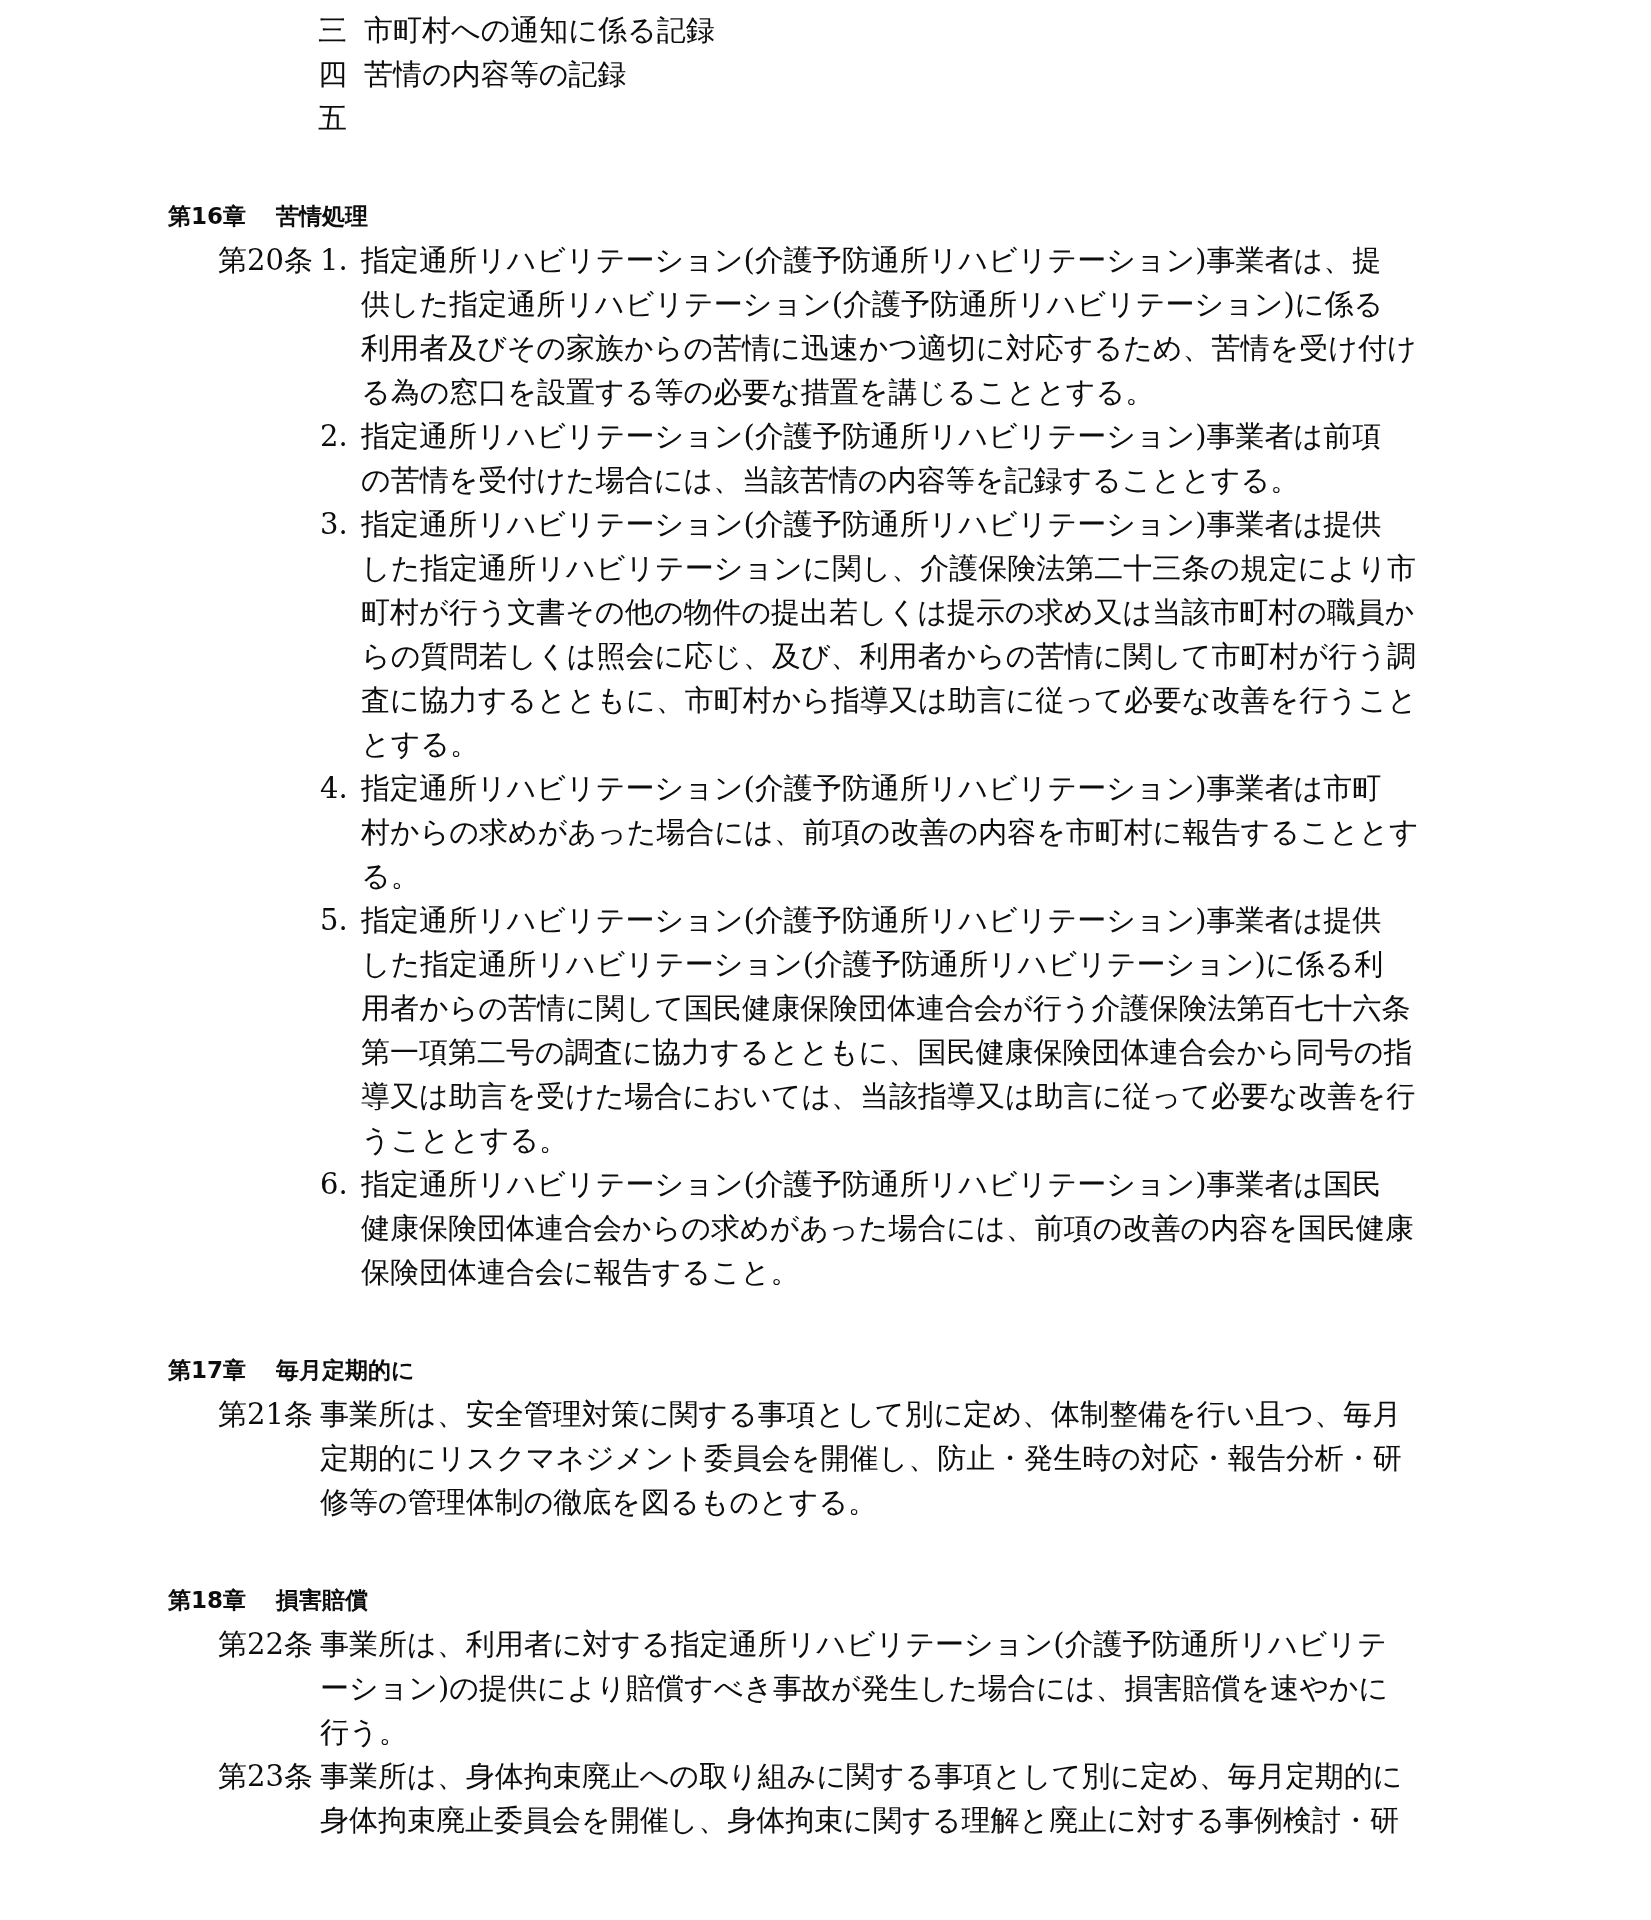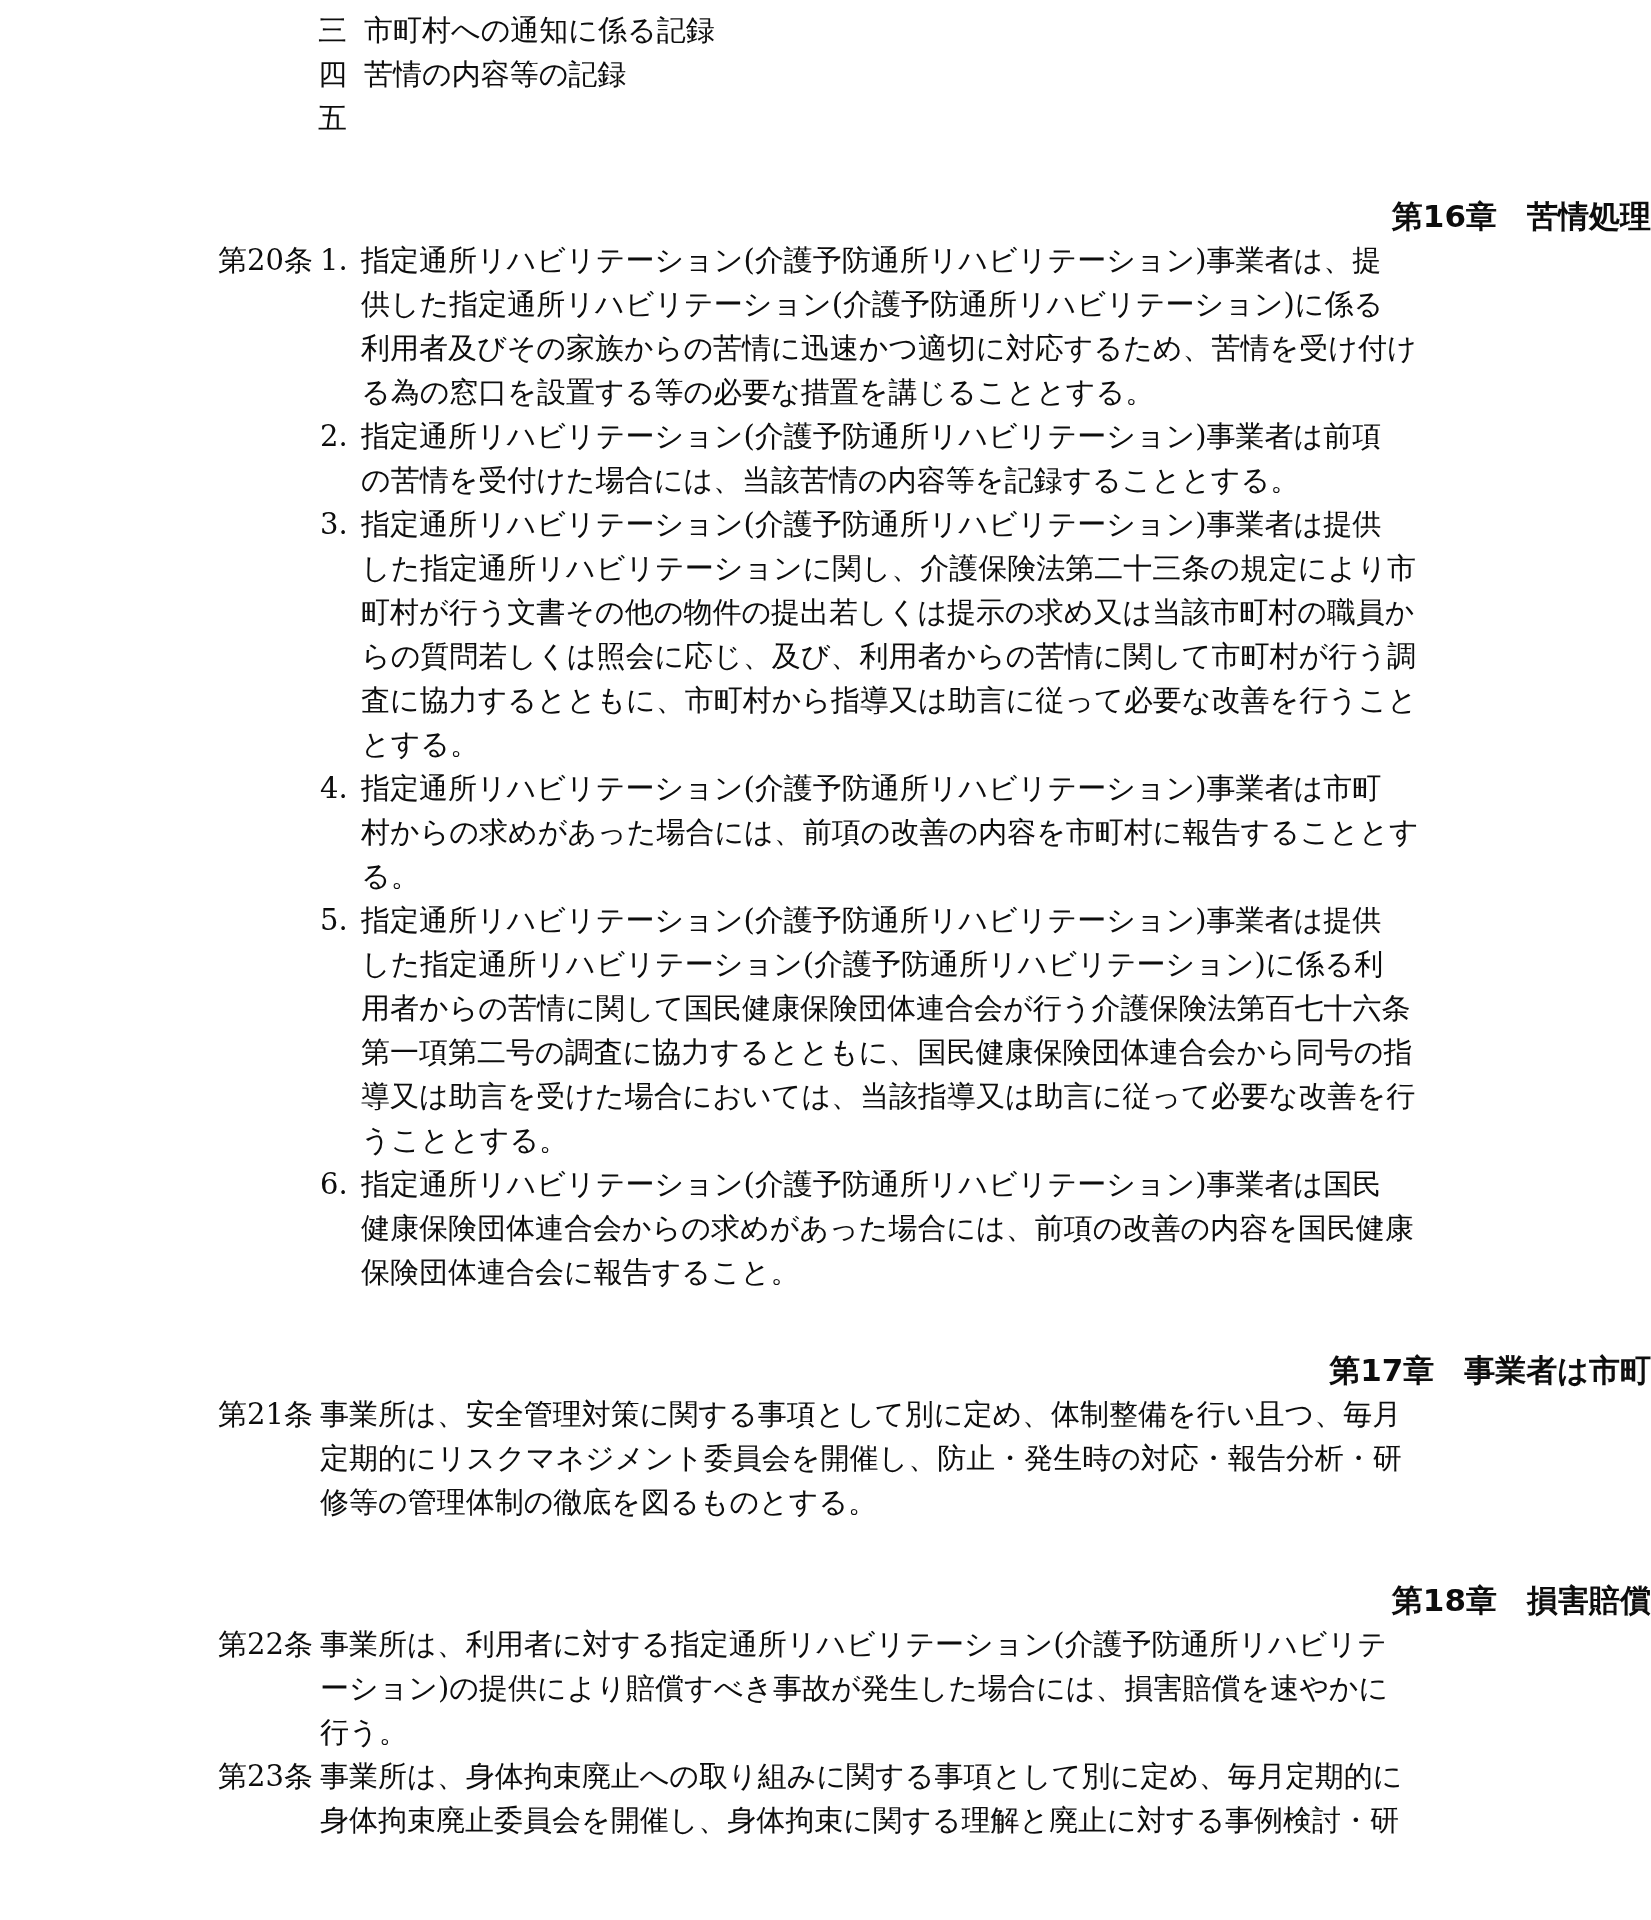--- a/index.html
+++ b/index.html
@@ -34,22 +34,21 @@
   }
   .intro-text {
     flex: none;
     white-space: pre-line;
   }
   
   .chapter-heading {
     margin: 54px 0 0 168px;
     font-family: "DejaVu Sans", "Liberation Sans", sans-serif;
     font-weight: bold;
-    font-size: 31px;
-    text-align: right;
+    font-size: 23px;
   }
   .chapter-title {
     margin-left: 30px;
   }
   
   .article {
     display: flex;
     margin-left: 206px;
   }
   .article-label {
@@ -143,21 +142,21 @@
         <div class="item">
           <div class="item-num">6.</div>
           <div class="item-text">指定通所リハビリテーション(介護予防通所リハビリテーション)事業者は国民
 健康保険団体連合会からの求めがあった場合には、前項の改善の内容を国民健康
 保険団体連合会に報告すること。</div>
         </div>
       </div>
     </div>
 
     <div class="chapter-heading">
-      <span class="chapter-no">第17章</span><span class="chapter-title">事業者は市町</span>
+      <span class="chapter-no">第17章</span><span class="chapter-title">毎月定期的に</span>
     </div>
     <div class="article">
       <div class="article-label">第21条</div>
       <div class="article-text">事業所は、安全管理対策に関する事項として別に定め、体制整備を行い且つ、毎月
 定期的にリスクマネジメント委員会を開催し、防止・発生時の対応・報告分析・研
 修等の管理体制の徹底を図るものとする。</div>
     </div>
 
     <div class="chapter-heading">
       <span class="chapter-no">第18章</span><span class="chapter-title">損害賠償</span>

